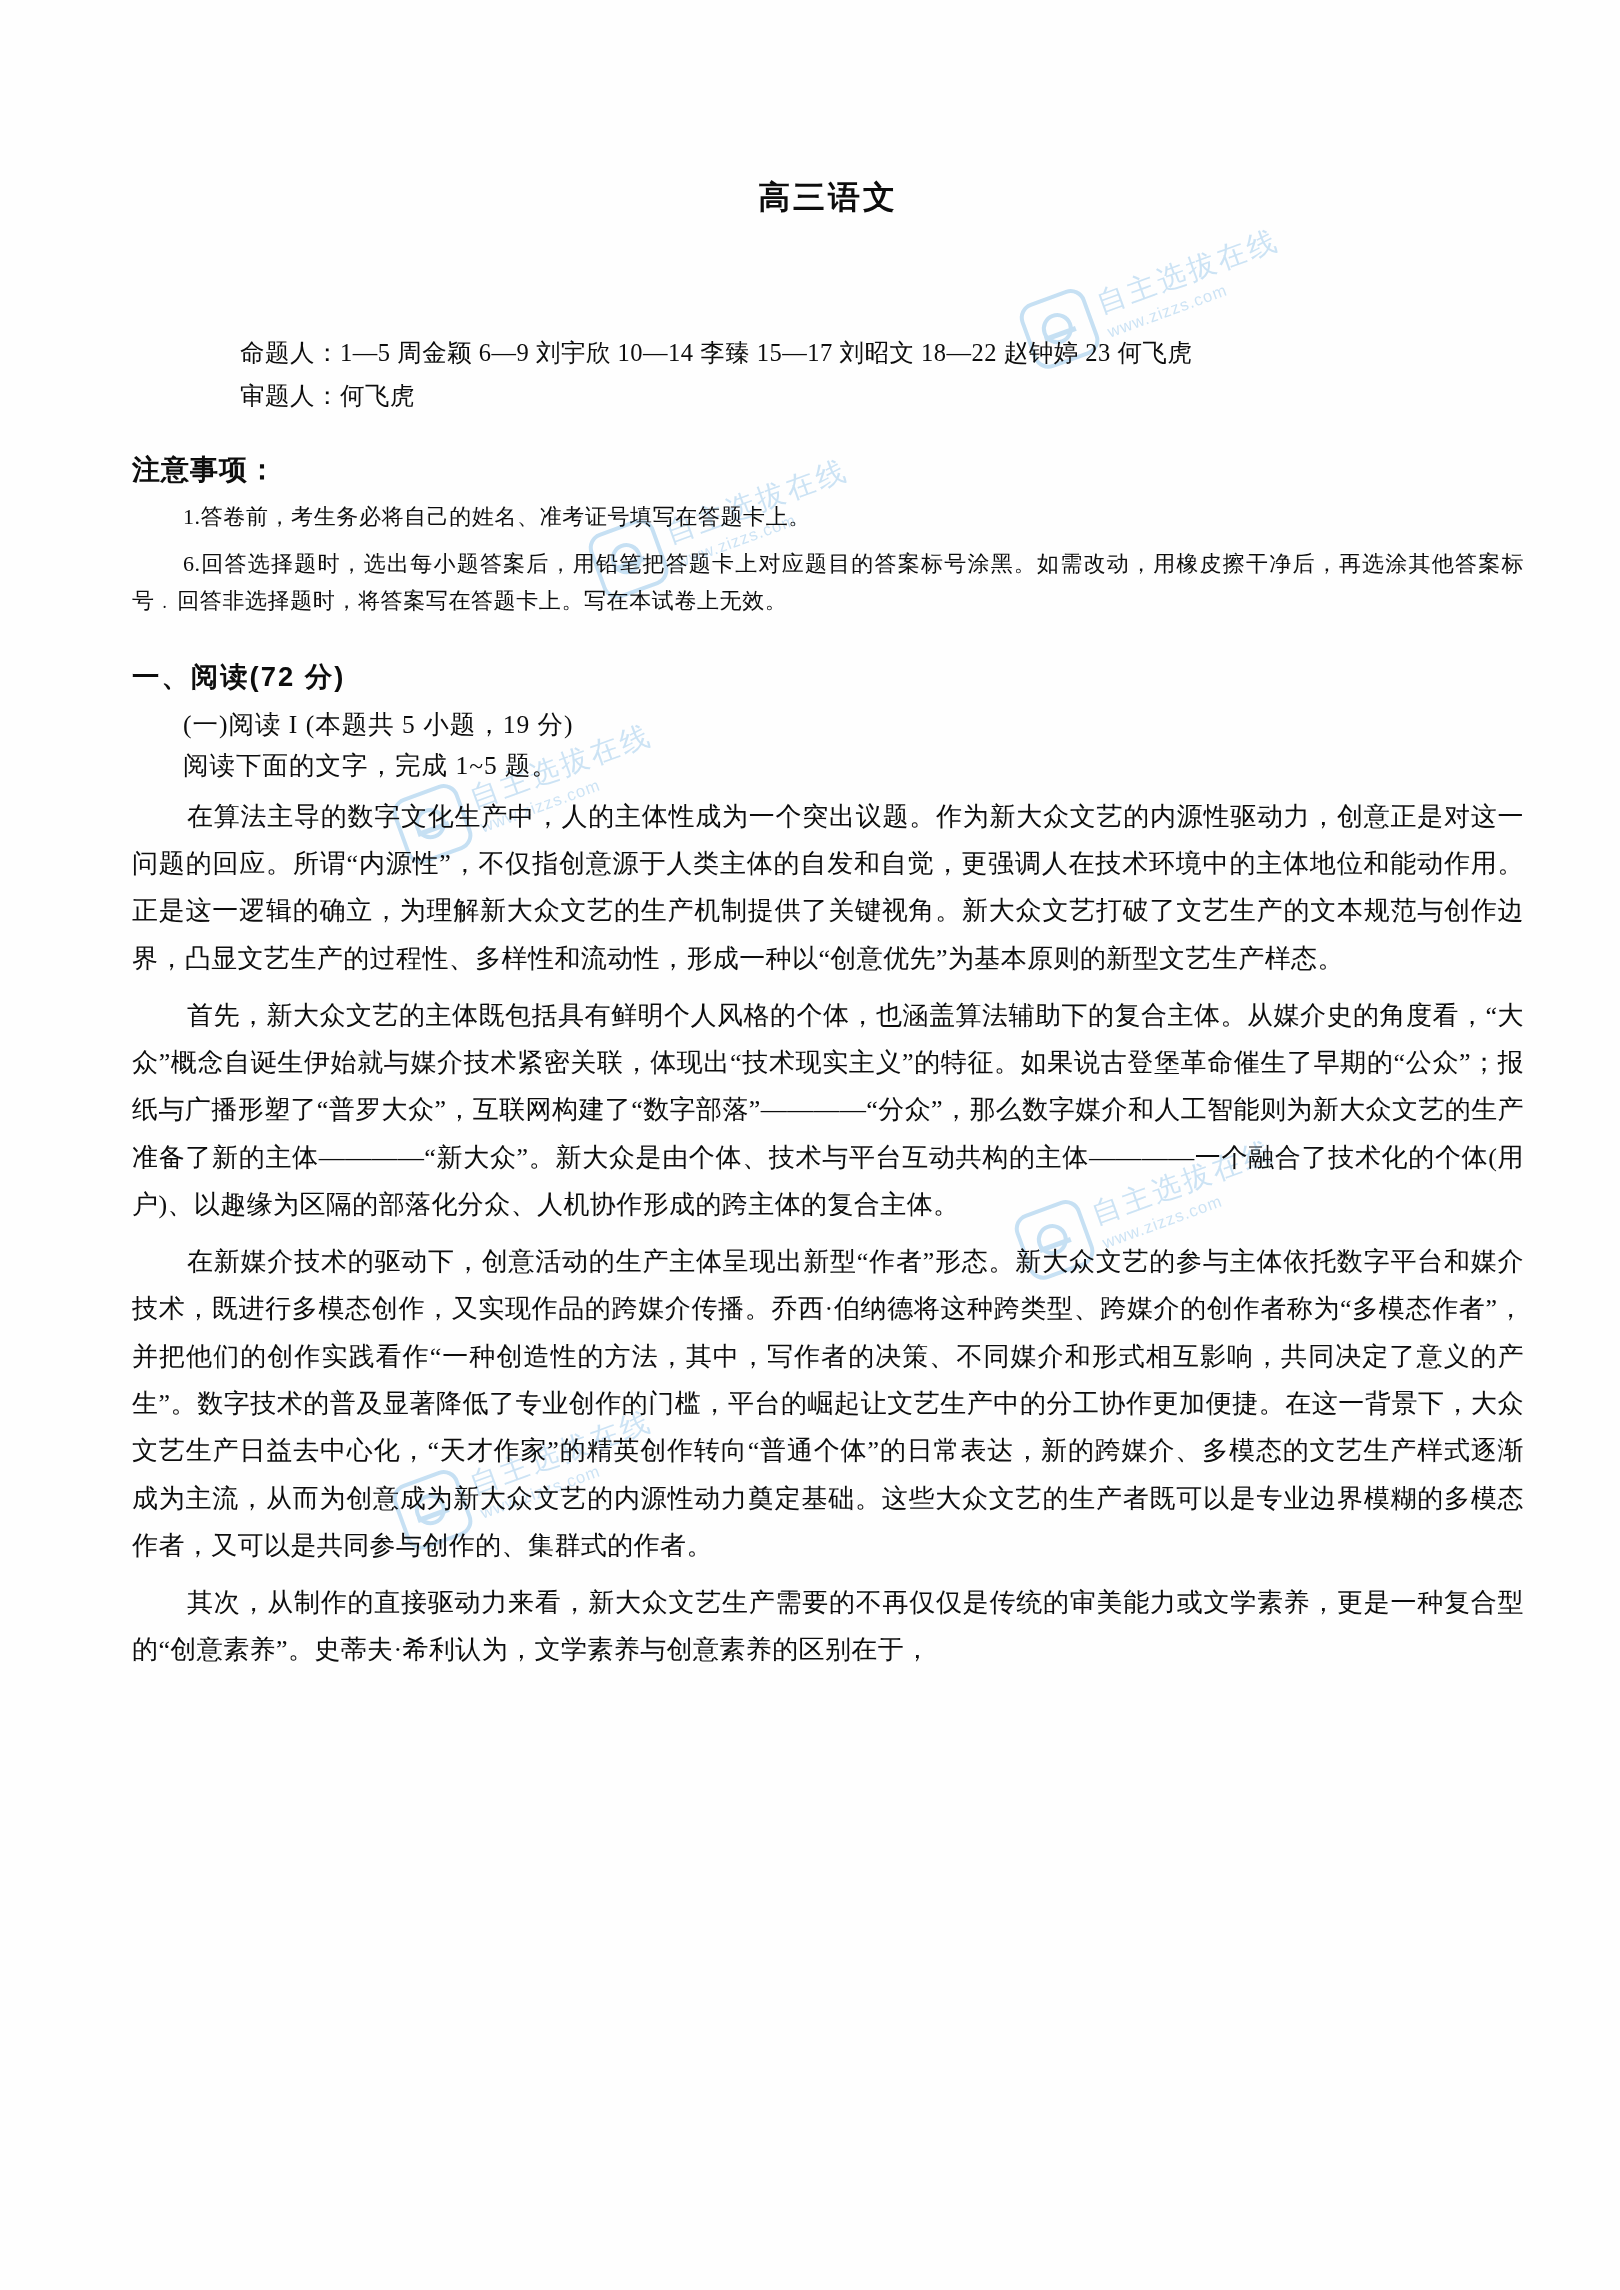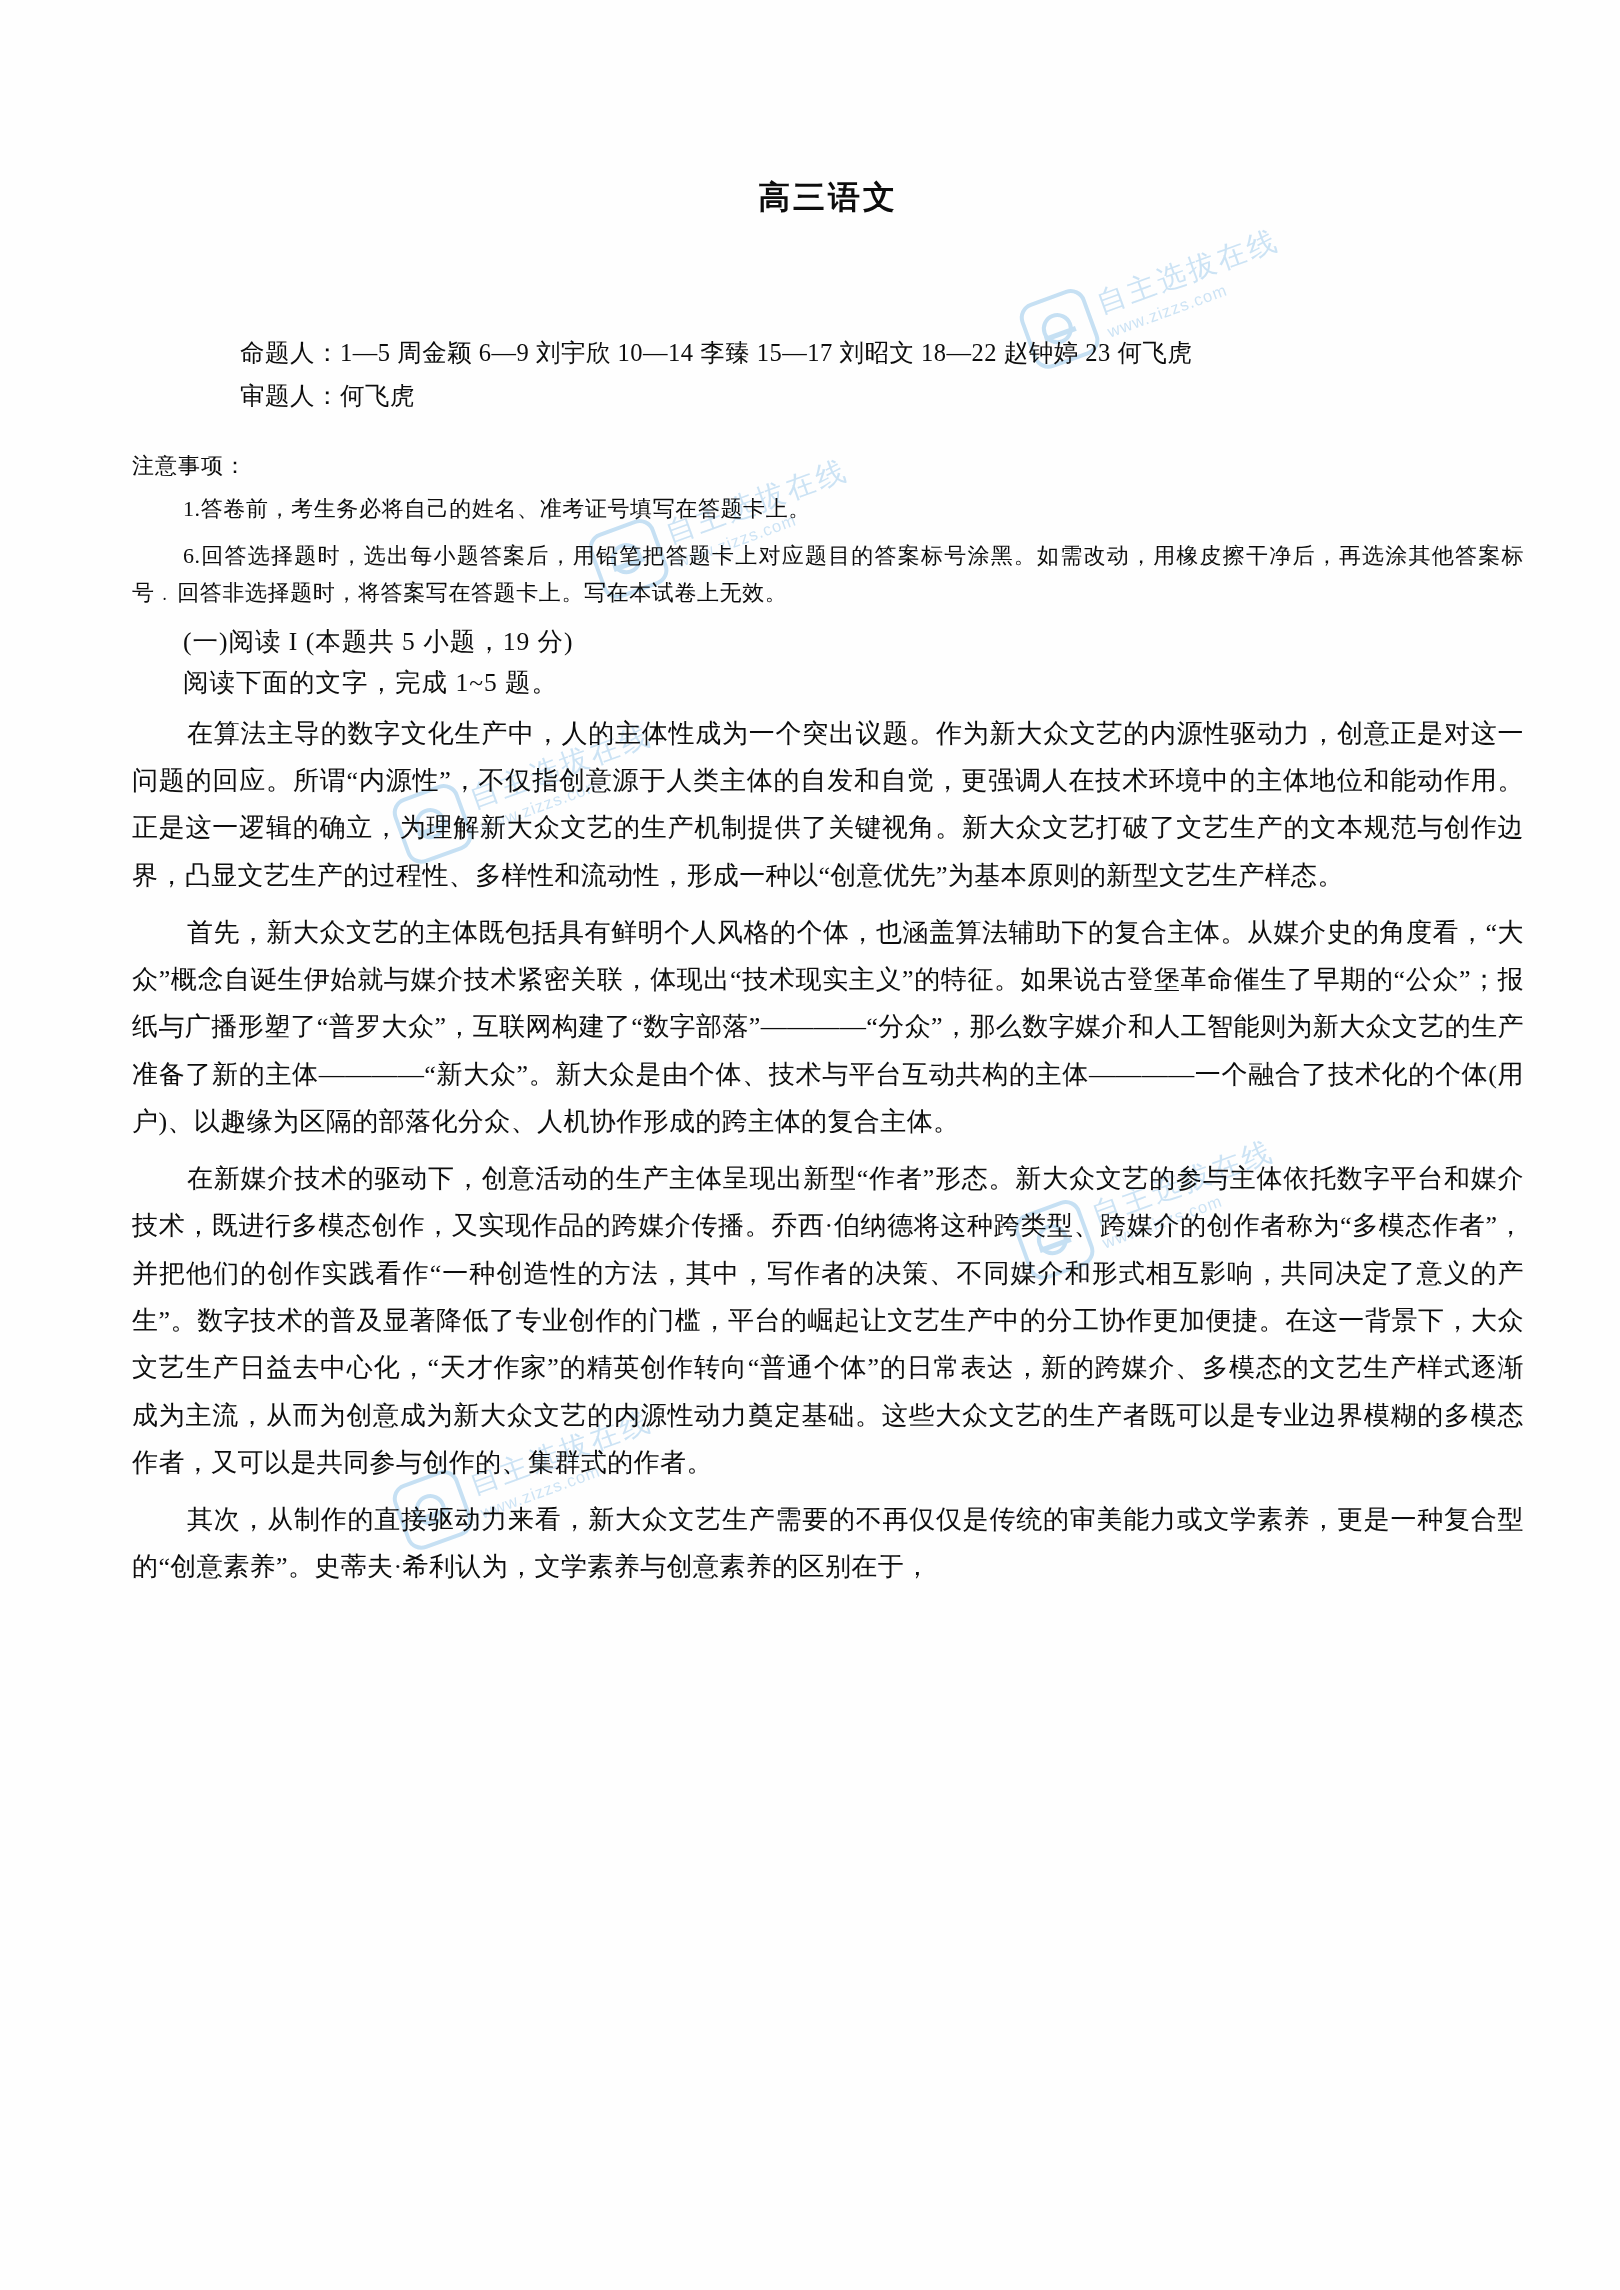--- a/index.html
+++ b/index.html
@@ -39,22 +39,22 @@
     font-size: 24.5px;
     line-height: 1.75;
     letter-spacing: 0.5px;
   }
   .meta-line {
     white-space: nowrap;
   }
   .notice-head {
     margin-top: 33px;
     font-family: "Liberation Sans", "DejaVu Sans", sans-serif;
-    font-weight: normal;
-    font-size: 22px;
+    font-weight: bold;
+    font-size: 28px;
     letter-spacing: 1px;
   }
   .notice-item {
     margin-top: 9px;
     font-size: 22px;
     line-height: 1.72;
     text-indent: 51px;
     text-align: justify;
     letter-spacing: 0.6px;
   }
@@ -171,20 +171,21 @@
 
     <div class="meta">
       <div class="meta-line">命题人：1—5 周金颖 6—9 刘宇欣 10—14 李臻 15—17 刘昭文 18—22 赵钟婷 23 何飞虎</div>
       <div class="meta-line">审题人：何飞虎</div>
     </div>
 
     <div class="notice-head">注意事项：</div>
     <div class="notice-item">1.答卷前，考生务必将自己的姓名、准考证号填写在答题卡上。</div>
     <div class="notice-item">6.回答选择题时，选出每小题答案后，用铅笔把答题卡上对应题目的答案标号涂黑。如需改动，用橡皮擦干净后，再选涂其他答案标号﹒回答非选择题时，将答案写在答题卡上。写在本试卷上无效。</div>
 
+    <div class="section-title">一、阅读(72 分)</div>
     <div class="sub-title">(一)阅读 I (本题共 5 小题，19 分)</div>
     <div class="sub-title2">阅读下面的文字，完成 1~5 题。</div>
 
     <div class="para">在算法主导的数字文化生产中，人的主体性成为一个突出议题。作为新大众文艺的内源性驱动力，创意正是对这一问题的回应。所谓“内源性”，不仅指创意源于人类主体的自发和自觉，更强调人在技术环境中的主体地位和能动作用。正是这一逻辑的确立，为理解新大众文艺的生产机制提供了关键视角。新大众文艺打破了文艺生产的文本规范与创作边界，凸显文艺生产的过程性、多样性和流动性，形成一种以“创意优先”为基本原则的新型文艺生产样态。</div>
     <div class="para">首先，新大众文艺的主体既包括具有鲜明个人风格的个体，也涵盖算法辅助下的复合主体。从媒介史的角度看，“大众”概念自诞生伊始就与媒介技术紧密关联，体现出“技术现实主义”的特征。如果说古登堡革命催生了早期的“公众”；报纸与广播形塑了“普罗大众”，互联网构建了“数字部落”————“分众”，那么数字媒介和人工智能则为新大众文艺的生产准备了新的主体————“新大众”。新大众是由个体、技术与平台互动共构的主体————一个融合了技术化的个体(用户)、以趣缘为区隔的部落化分众、人机协作形成的跨主体的复合主体。</div>
     <div class="para">在新媒介技术的驱动下，创意活动的生产主体呈现出新型“作者”形态。新大众文艺的参与主体依托数字平台和媒介技术，既进行多模态创作，又实现作品的跨媒介传播。乔西·伯纳德将这种跨类型、跨媒介的创作者称为“多模态作者”，并把他们的创作实践看作“一种创造性的方法，其中，写作者的决策、不同媒介和形式相互影响，共同决定了意义的产生”。数字技术的普及显著降低了专业创作的门槛，平台的崛起让文艺生产中的分工协作更加便捷。在这一背景下，大众文艺生产日益去中心化，“天才作家”的精英创作转向“普通个体”的日常表达，新的跨媒介、多模态的文艺生产样式逐渐成为主流，从而为创意成为新大众文艺的内源性动力奠定基础。这些大众文艺的生产者既可以是专业边界模糊的多模态作者，又可以是共同参与创作的、集群式的作者。</div>
     <div class="para">其次，从制作的直接驱动力来看，新大众文艺生产需要的不再仅仅是传统的审美能力或文学素养，更是一种复合型的“创意素养”。史蒂夫·希利认为，文学素养与创意素养的区别在于，</div>
 
   </div>
 </div>

